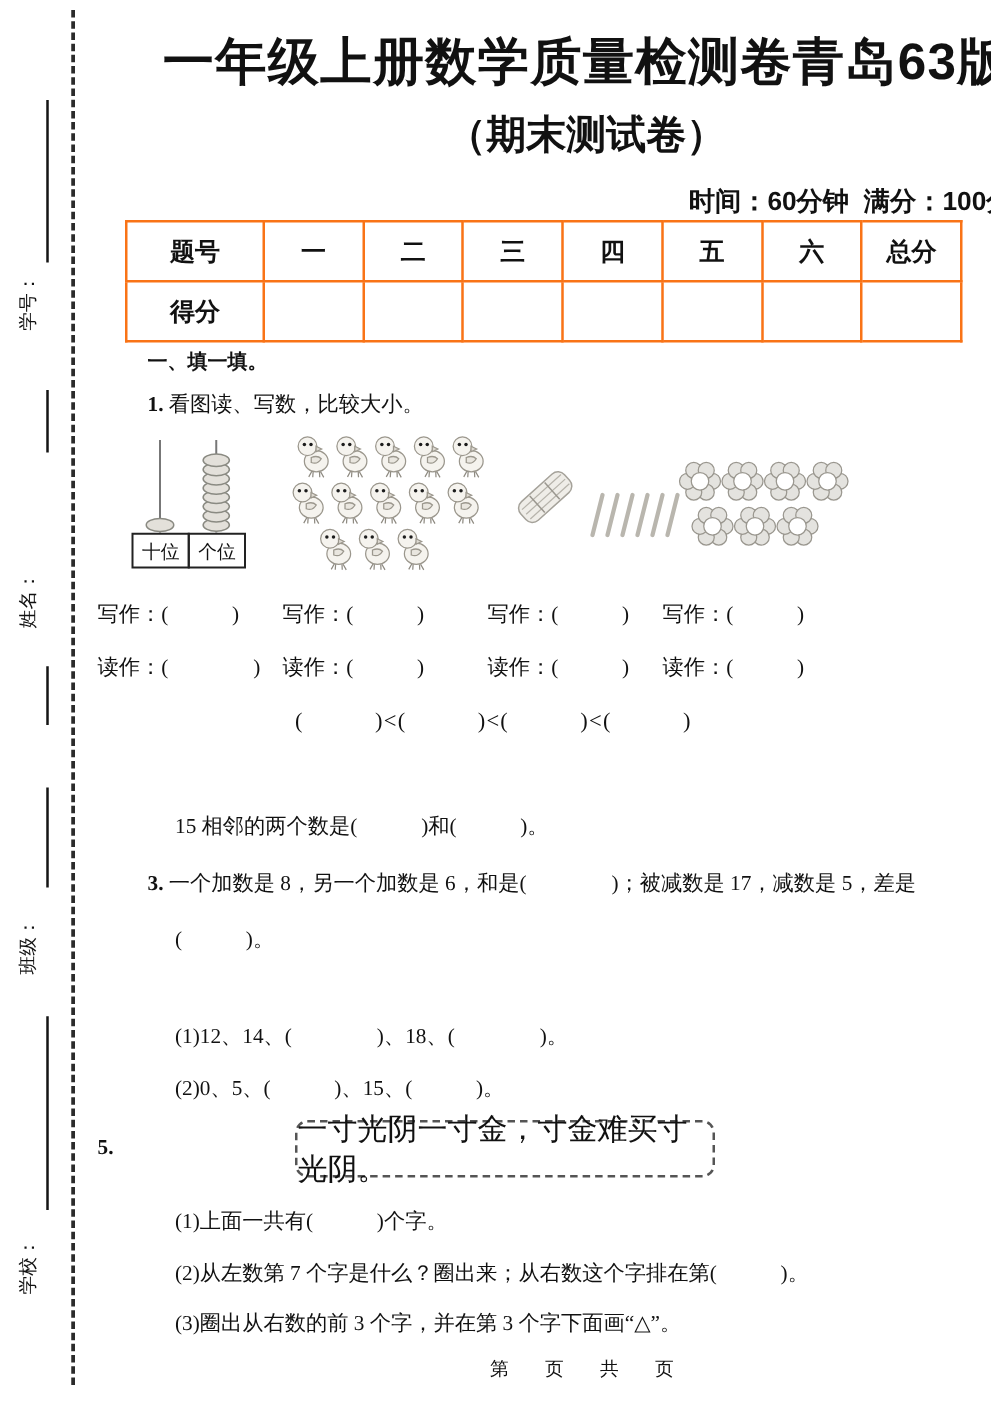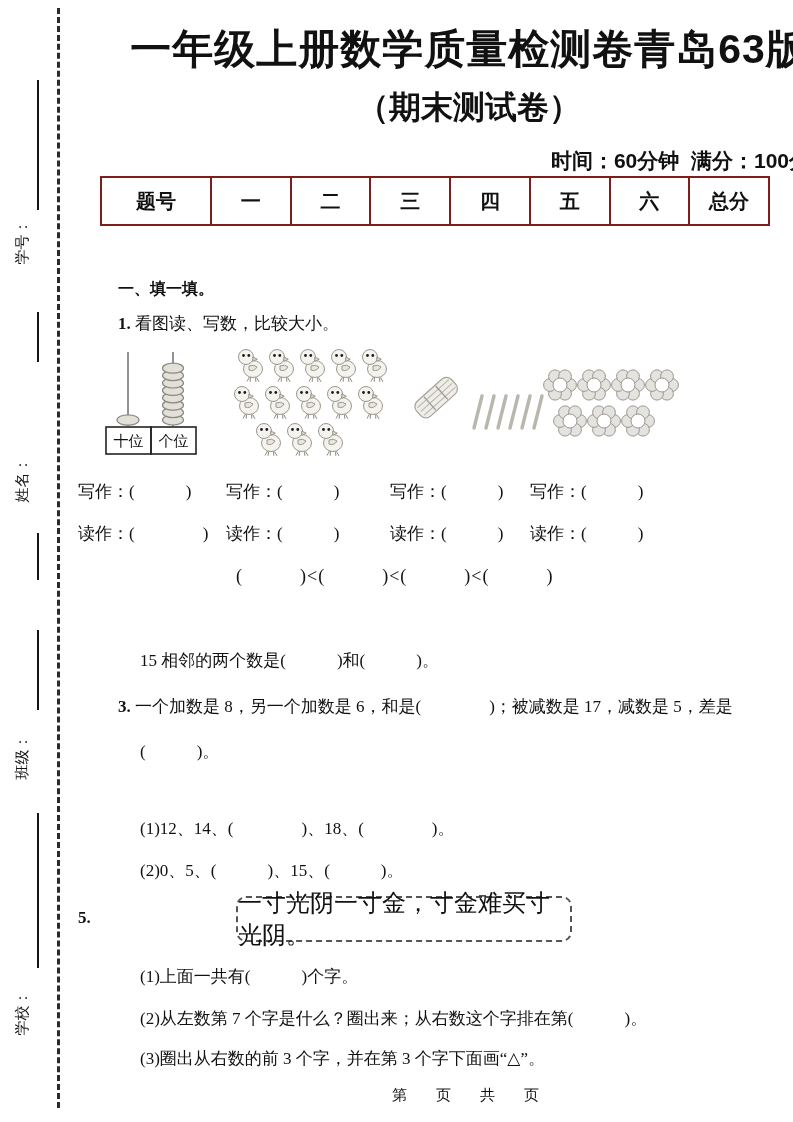--- a/index.html
+++ b/index.html
@@ -22,21 +22,21 @@
   .blk { position:absolute; left:0; width:100%; white-space:pre;margin-left:40px; }
   .page-title { top:22px; text-align:center; font-family:"Liberation Sans","DejaVu Sans",sans-serif;
     font-weight:900; font-size:41px; letter-spacing:1px; }
   .page-subtitle { top:86px; text-align:center; font-family:"Liberation Sans","DejaVu Sans",sans-serif;
     font-weight:900; font-size:32px; }
   .meta-line { top:147px; text-align:right; padding-right:10px; box-sizing:border-box;
     font-family:"Liberation Sans","DejaVu Sans",sans-serif; font-weight:700; font-size:21px; }
   
   .score-table { position:absolute; top:176px; left:22px; width:670px; border-collapse:collapse;
     table-layout:fixed; }
-  .score-table td { border:2px solid #7f1d1d; height:44px; text-align:center; vertical-align:middle;
+  .score-table td { border:2px solid #f97316; height:44px; text-align:center; vertical-align:middle;
     font-weight:700; font-size:20px; font-family:"Liberation Serif",serif; }
   .score-table td.lab { width:106px; }
   .sec-title { top:279px; font-weight:700; font-size:16px; }
   .qnum { font-weight:700; }
   .q1-text { top:313px; }
   
   .illus-row { position:absolute; top:346px; left:0; width:100%; height:118px; }
   .fig { position:absolute; top:0; }
   .fig-abacus { left:18px; }
   .fig-chicks { left:155px; top:2px; }
@@ -88,20 +88,30 @@
         <tr>
       <td class="lab">题号</td>
       <td>一</td>
       <td>二</td>
       <td>三</td>
       <td>四</td>
       <td>五</td>
       <td>六</td>
       <td>总分</td>
     </tr>
+    <tr>
+      <td class="lab">得分</td>
+      <td></td>
+      <td></td>
+      <td></td>
+      <td></td>
+      <td></td>
+      <td></td>
+      <td></td>
+    </tr>
   </tbody>
     </table>
 
   <div class="blk sec-title">一、填一填。</div>
 
   <div class="blk q1-text ql"><span class="qnum">1.</span><span> 看图读、写数，比较大小。</span></div>
 
   <div class="illus-row">
     <div class="fig fig-abacus"><svg width="118" height="114" viewBox="0 0 118 114">
           <line x1="32" y1="6" x2="32" y2="80" stroke="#777" stroke-width="1.6"></line>

